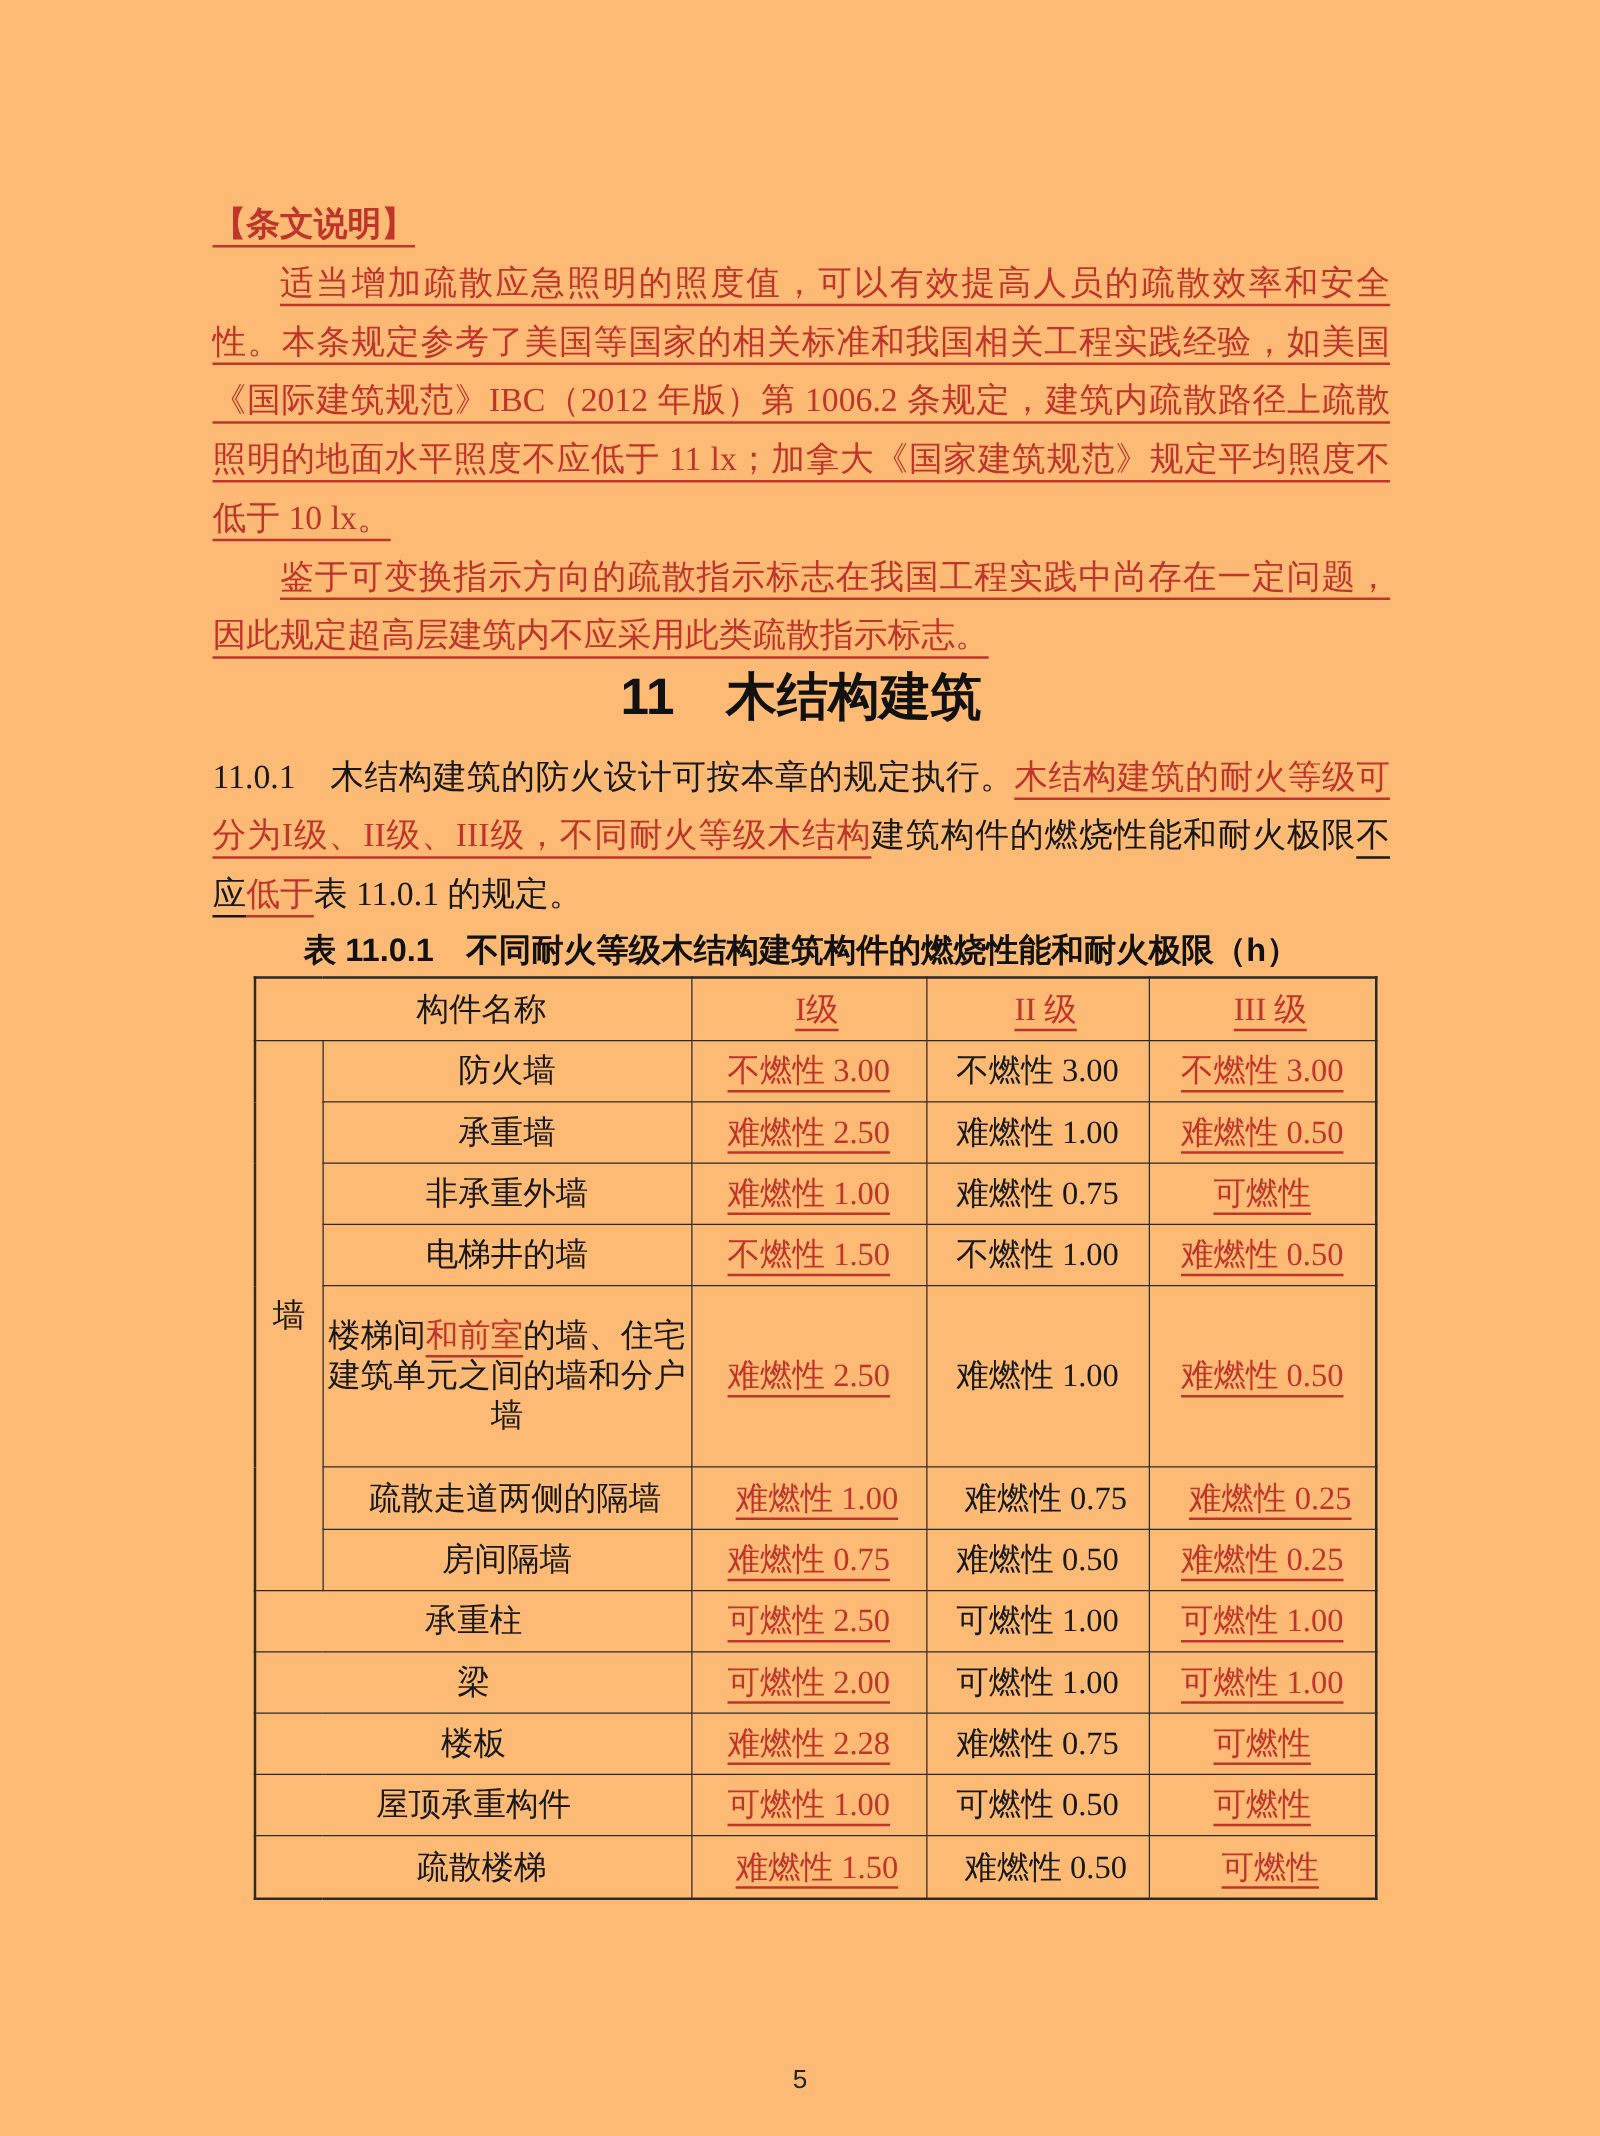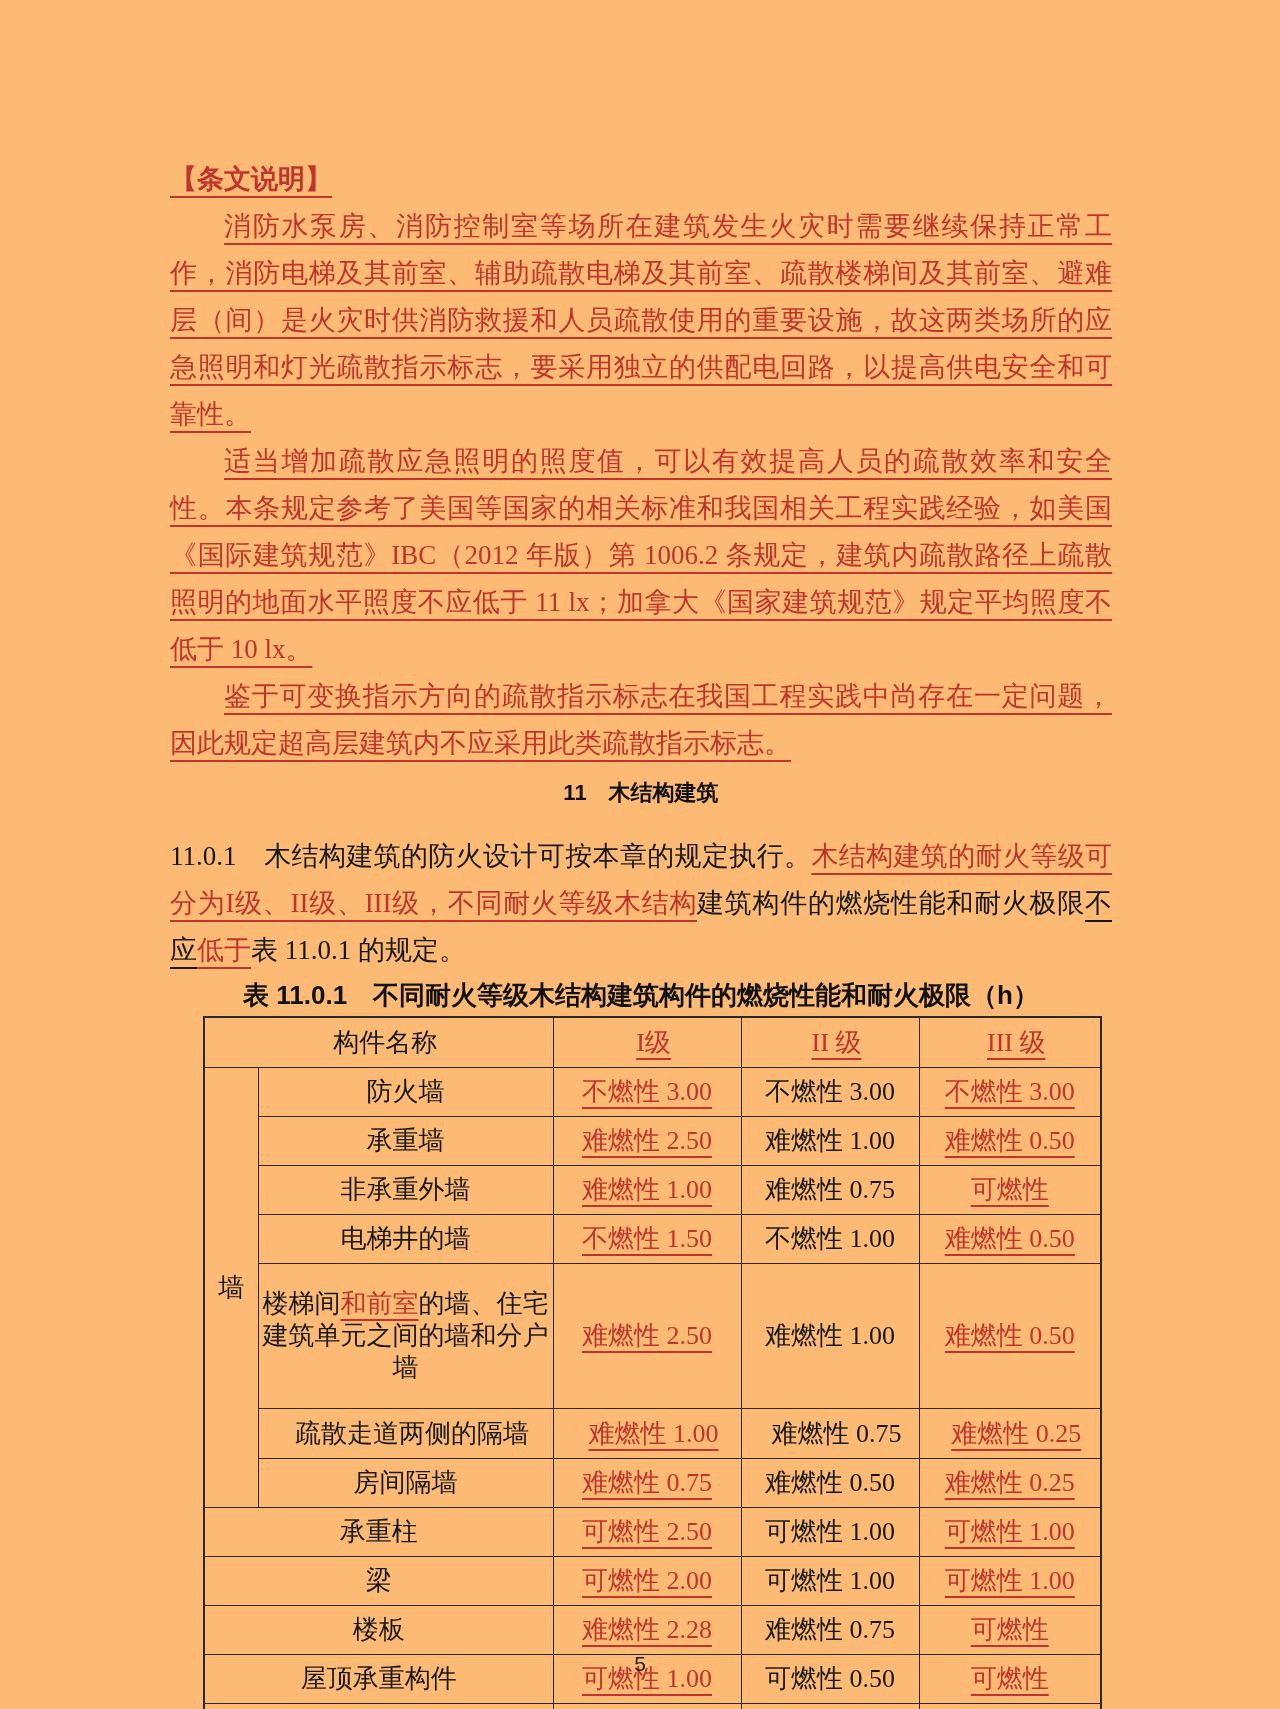--- a/index.html
+++ b/index.html
@@ -34,21 +34,21 @@
     text-underline-offset:8px;
   }
   .indent{text-indent:2em;}
   .section-title{font-weight:bold;}
 
   .chapter-heading{
     margin:2px 0 0 0;
     text-align:center;
     font-family:"Liberation Sans","DejaVu Sans",sans-serif;
     font-weight:bold;
-    font-size:22px;line-height:47px;
+    font-size:41px;line-height:47px;
     color:#111;
   }
   .clause{margin-top:17px;font-family:Liberation Serif, serif;}
 
   .table-caption{
     margin:0;
     text-align:center;
     font-family:"Liberation Sans","DejaVu Sans",sans-serif;
     font-weight:bold;
     font-size:26px;line-height:42px;
@@ -99,21 +99,20 @@
   }
 </style>
 </head>
 <body>
 
 <div class="page">
   <div class="content">
 
     <p class="line red-u section-title">【条文说明】</p>
 
-    <p class="line red-u indent">消防水泵房、消防控制室等场所在建筑发生火灾时需要继续保持正常工作，消防电梯及其前室、辅助疏散电梯及其前室、疏散楼梯间及其前室、避难层（间）是火灾时供消防救援和人员疏散使用的重要设施，故这两类场所的应急照明和灯光疏散指示标志，要采用独立的供配电回路，以提高供电安全和可靠性。</p>
     <p class="line red-u indent">适当增加疏散应急照明的照度值，可以有效提高人员的疏散效率和安全性。本条规定参考了美国等国家的相关标准和我国相关工程实践经验，如美国《国际建筑规范》IBC（2012 年版）第 1006.2 条规定，建筑内疏散路径上疏散照明的地面水平照度不应低于 11 lx；加拿大《国家建筑规范》规定平均照度不低于 10 lx。</p>
     <p class="line red-u indent">鉴于可变换指示方向的疏散指示标志在我国工程实践中尚存在一定问题，因此规定超高层建筑内不应采用此类疏散指示标志。</p>
 
     <h1 class="chapter-heading">11　木结构建筑</h1>
 
     <p class="line clause"><span>11.0.1　木结构建筑的防火设计可按本章的规定执行。</span><span class="red-u">木结构建筑的耐火等级可分为I级、II级、III级，不同耐火等级木结构</span><span>建筑构件的燃烧性能和耐火极限</span><span class="black-u">不应</span><span class="red-u">低于</span><span>表 11.0.1 的规定。</span></p>
 
     <p class="table-caption">表 11.0.1　不同耐火等级木结构建筑构件的燃烧性能和耐火极限（h）</p>
 
     <table class="fire-table">

